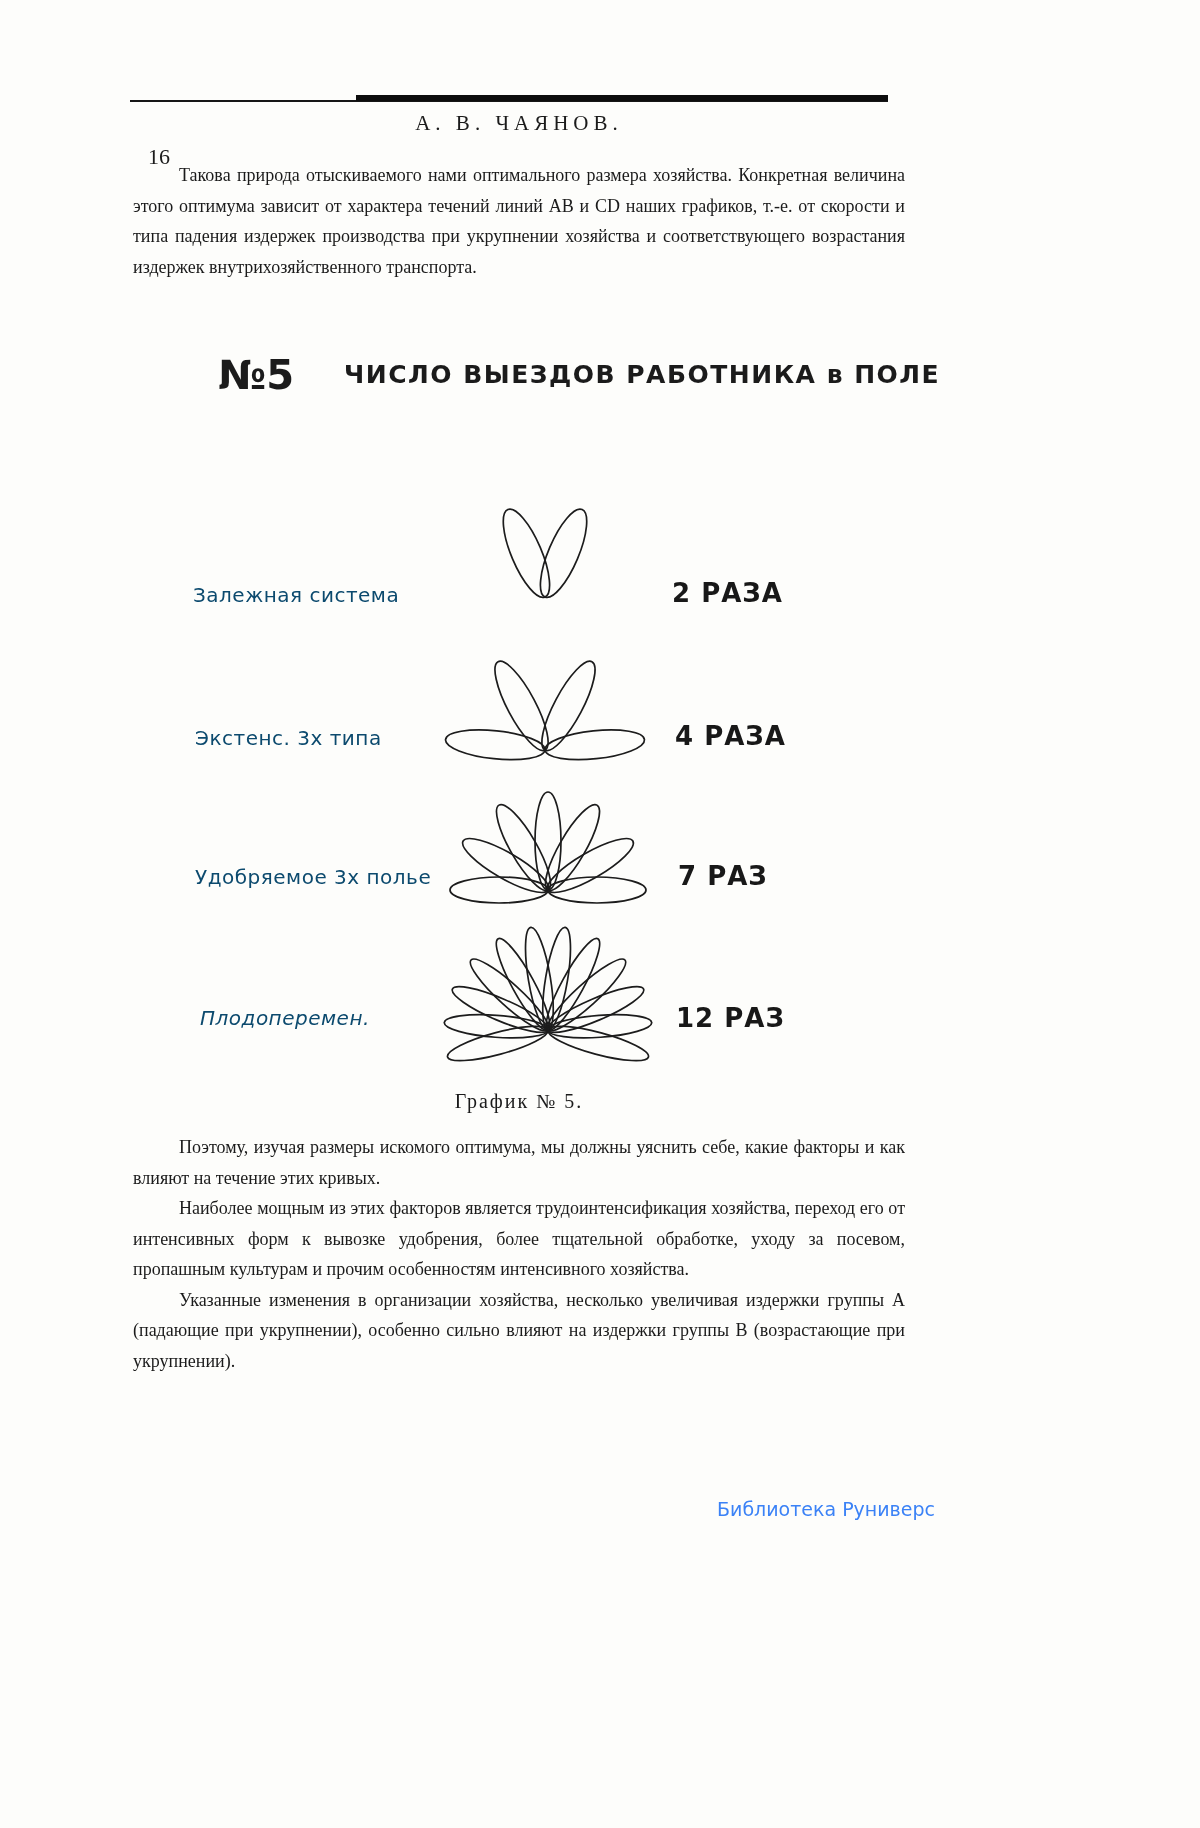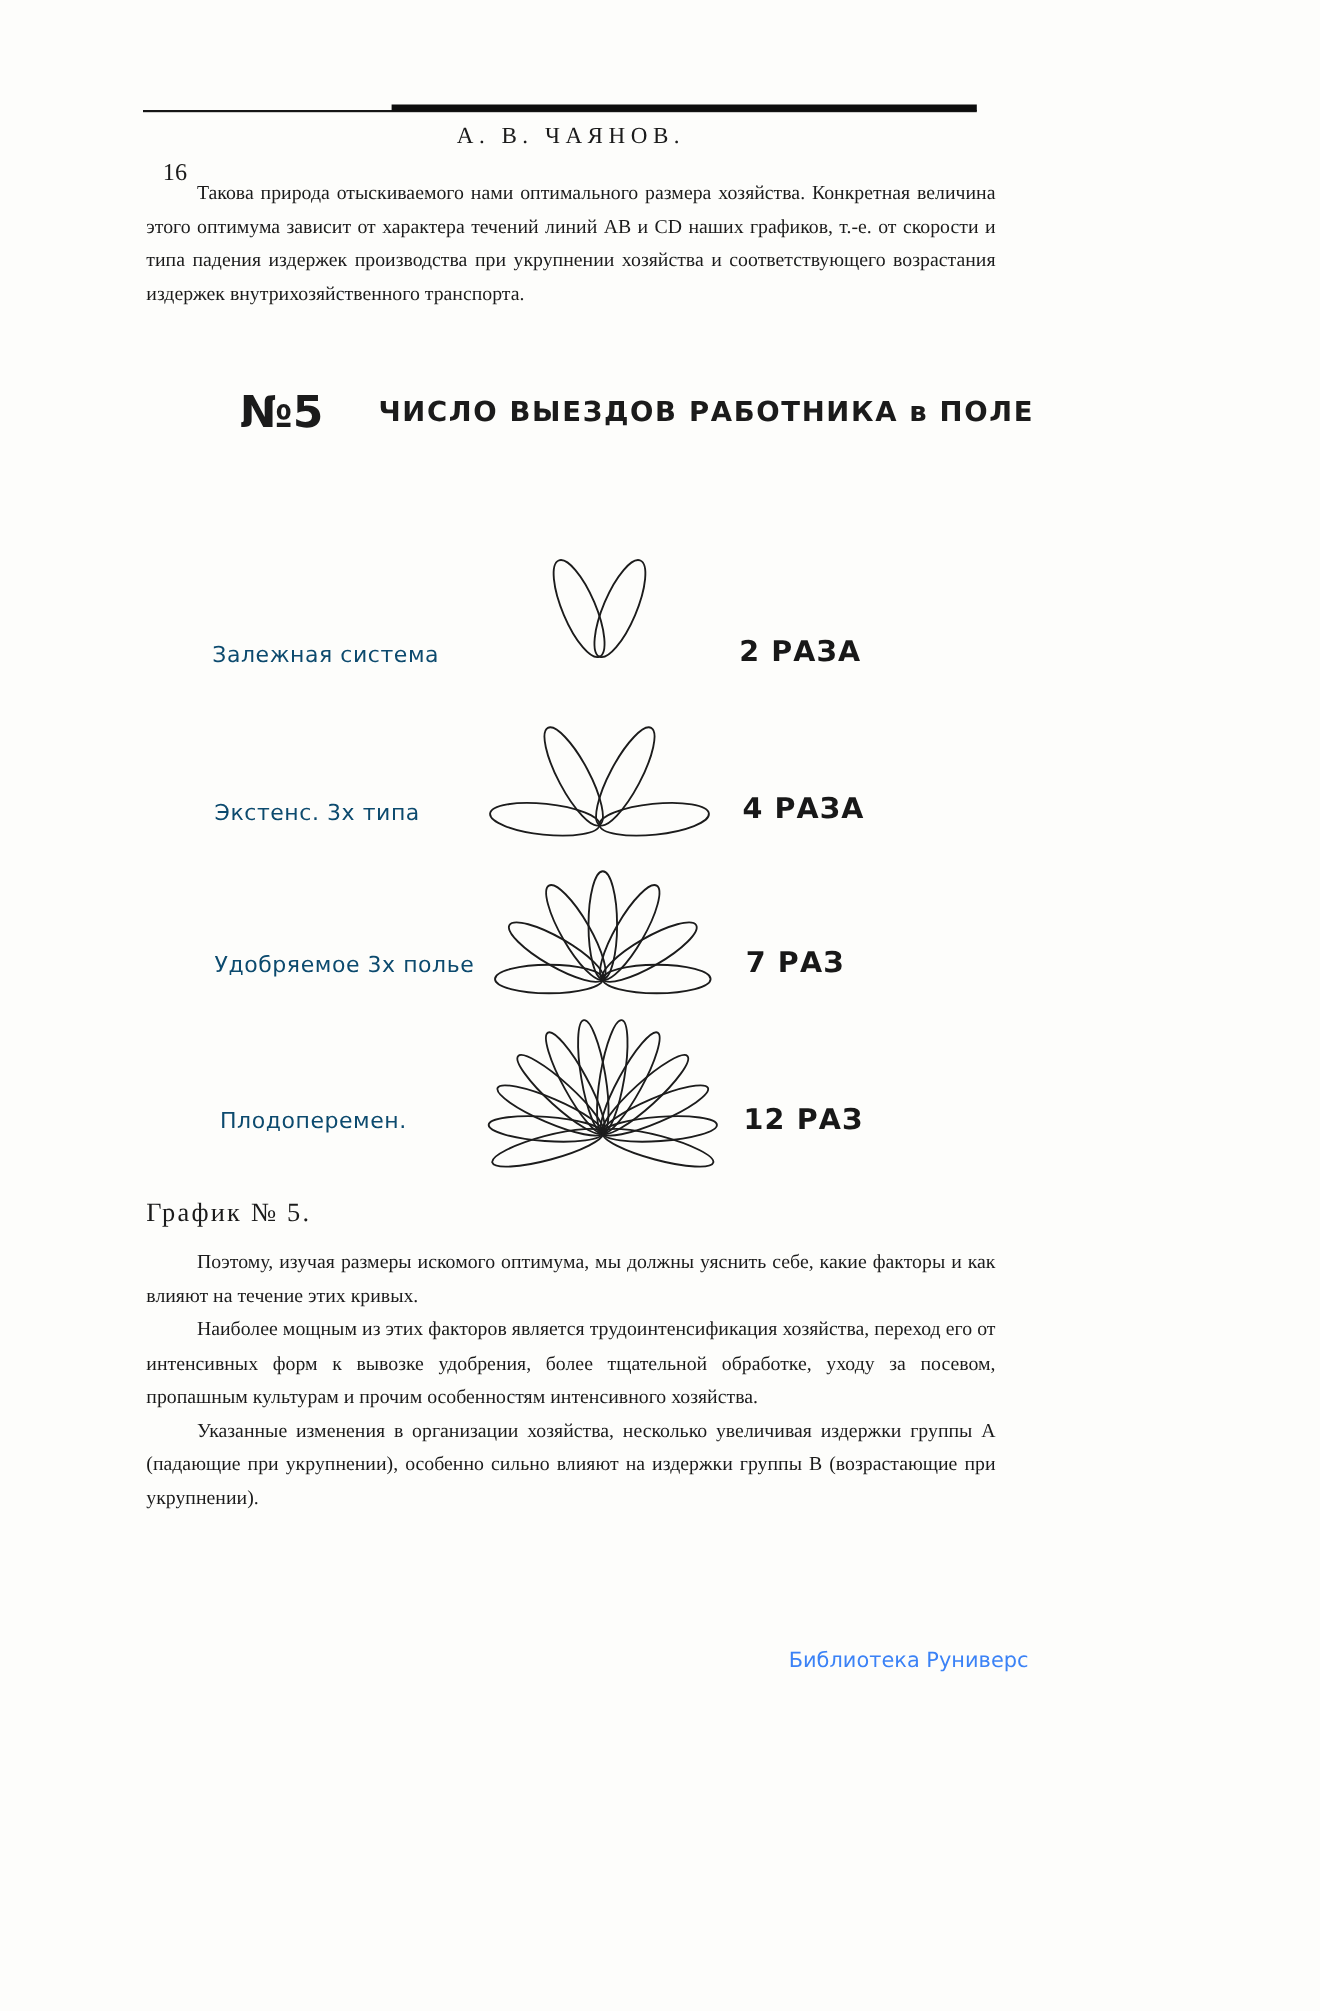--- a/index.html
+++ b/index.html
@@ -57,35 +57,35 @@
   #fan-3 { left: 368px; top: 910px; }
 
   .fan-label {
     position: absolute;
     font-family: "DejaVu Sans", sans-serif;
     font-size: 20px; letter-spacing: 0.5px; color: #0c4a6e;
   }
   #label-0 { left: 193px; top: 583px; }
   #label-1 { left: 195px; top: 726px; }
   #label-2 { left: 195px; top: 865px; }
-  #label-3 { left: 200px; top: 1006px; }
+  #label-3 { left: 200px; top: 1006px; font-style: italic; }
 
   .fan-value {
     position: absolute;
     font-family: "DejaVu Sans", sans-serif;
     font-size: 26px; font-weight: bold; letter-spacing: 1px; color: #181818;
   }
   #value-0 { left: 672px; top: 578px; }
   #value-1 { left: 675px; top: 721px; }
   #value-2 { left: 678px; top: 861px; }
   #value-3 { left: 676px; top: 1003px; }
 
   .fig-caption {
     position: absolute; left: 133px; top: 1090px; width: 772px;
-    text-align: left; font-size: 24px; letter-spacing: 2px;
+    text-align: center; font-size: 20px; letter-spacing: 2px;
   }
   .watermark {
     position: absolute; left: 640px; top: 1498px; width: 295px;
     text-align: right;
     font-family: "DejaVu Sans", sans-serif;
     font-size: 19px; color: #3b82f6;
   }
 </style>
 </head>
 <body>

